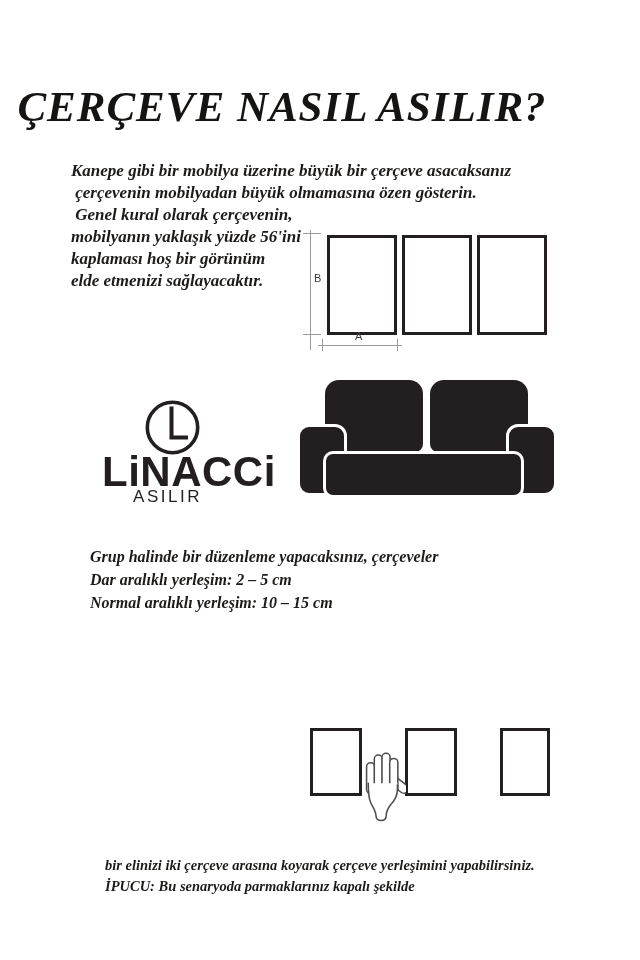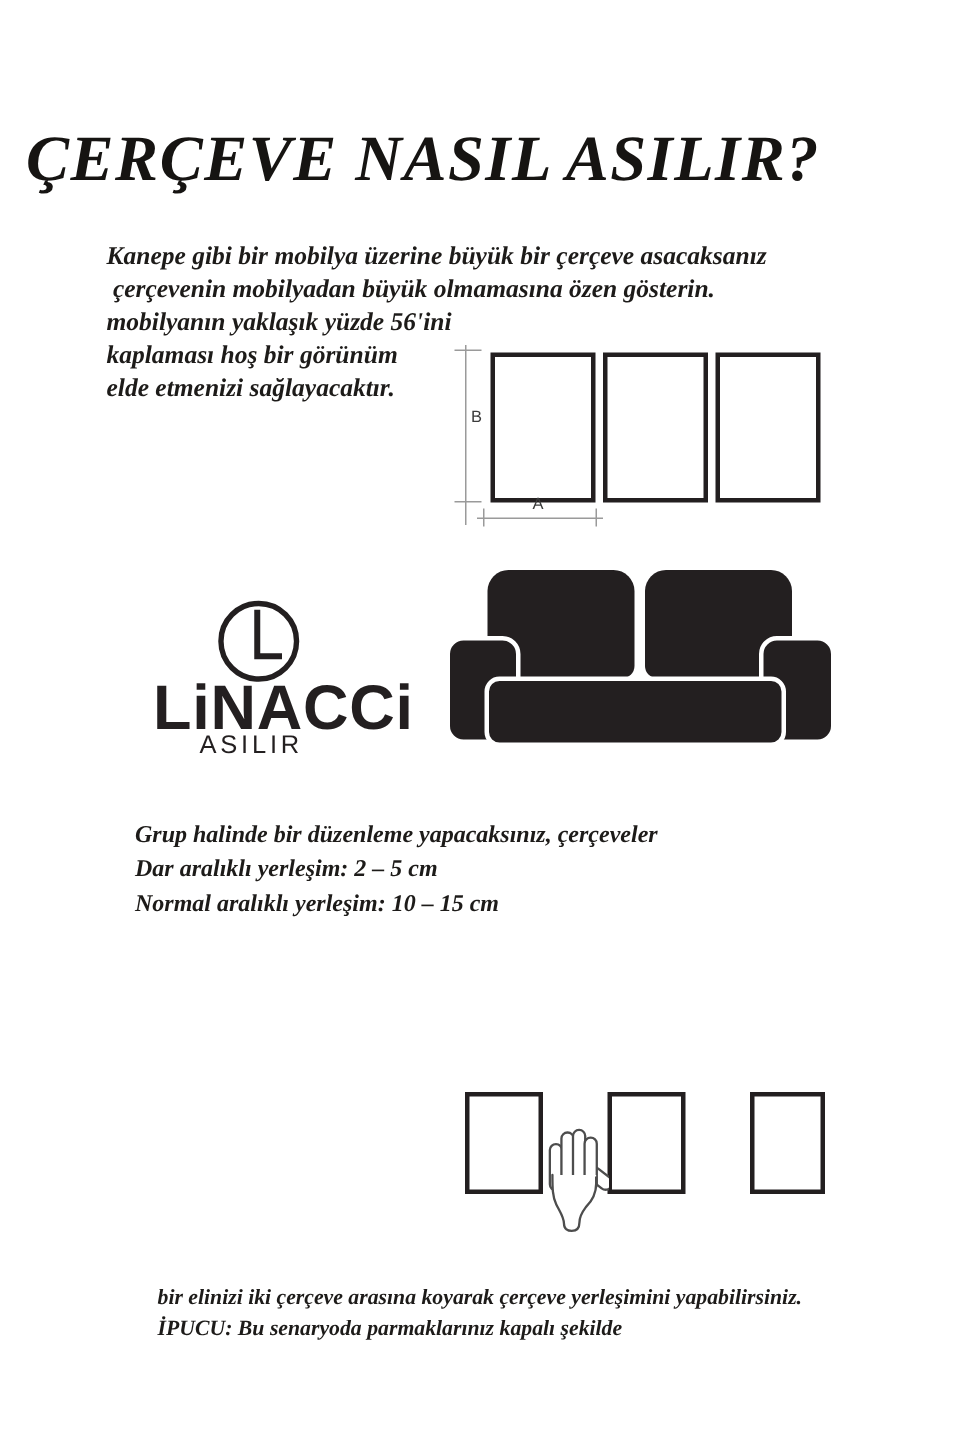--- a/index.html
+++ b/index.html
@@ -48,20 +48,21 @@
   .bf{top:728px;width:52px;height:68px;}
 </style>
 </head>
 <body>
 
 <div class="abs title">ÇERÇEVE NASIL ASILIR?</div>
 
 <div class="abs textblock intro">
   <div class="text-line">Kanepe gibi bir mobilya üzerine büyük bir çerçeve asacaksanız</div>
   <div class="text-line"> çerçevenin mobilyadan büyük olmamasına özen gösterin.</div>
+  <div class="text-line"> Genel kural olarak çerçevenin,</div>
   <div class="text-line">mobilyanın yaklaşık yüzde 56'ini</div>
   <div class="text-line">kaplaması hoş bir görünüm</div>
   <div class="text-line">elde etmenizi sağlayacaktır.</div>
 </div>
 
 <div>
   <div class="abs pframe tf" style="left:327px;"></div>
   <div class="abs pframe tf" style="left:402px;"></div>
   <div class="abs pframe tf" style="left:477px;"></div>
 

